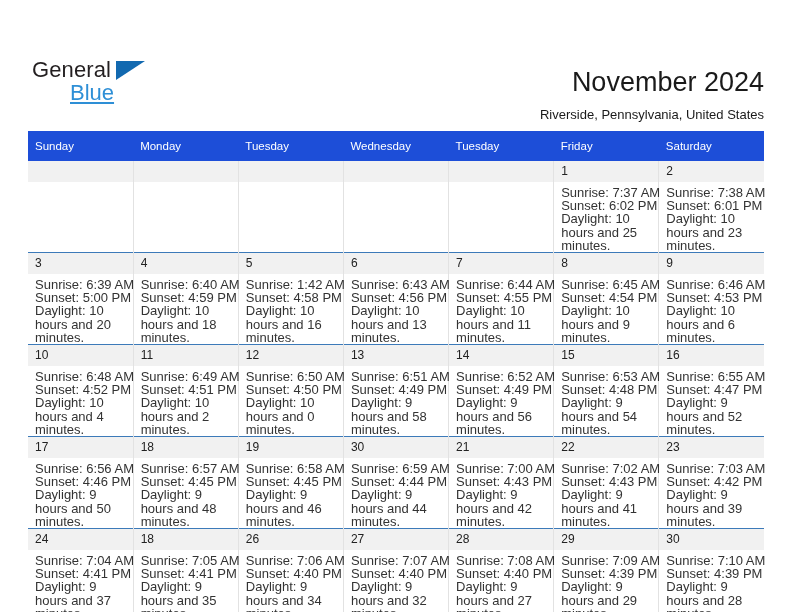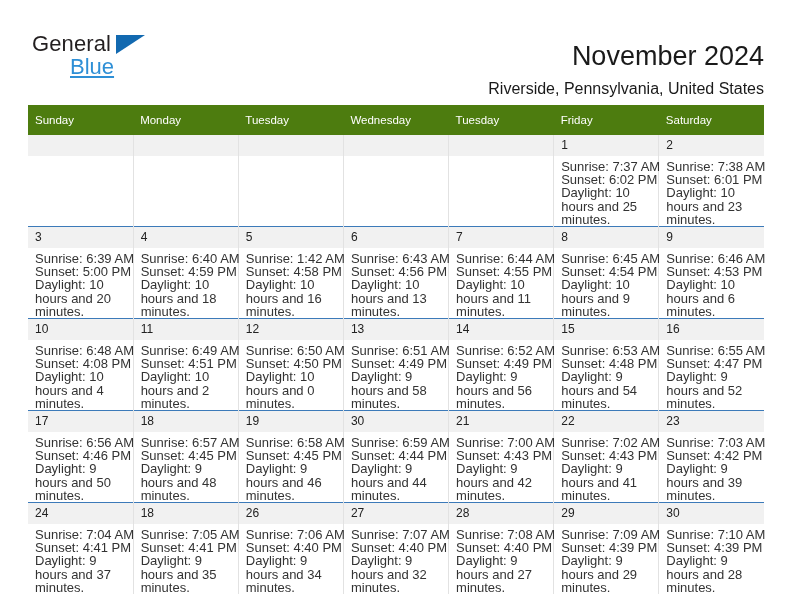--- a/index.html
+++ b/index.html
@@ -13,20 +13,21 @@
     background: #ffffff;
     font-family: "Liberation Sans", sans-serif;
     color: #000000;
     overflow: hidden;
   }
   .page {
     position: relative;
     width: 792px;
     height: 532px;
     box-sizing: border-box;
+    margin-top: 26px;
   }
 
   
   .header {
     position: absolute;
     left: 28px;
     top: 28px;
     right: 28px;
     height: 70px;
   }
@@ -72,37 +73,37 @@
   .cal-title {
     font-size: 27px;
     line-height: 32px;
     color: #1a1a1a;
     font-weight: normal;
     margin: 0;
     white-space: nowrap;
   }
   .cal-sub {
     margin: 8px 0 0 0;
-    font-size: 16px;
+    font-size: 13px;
     line-height: 18px;
     color: #1a1a1a;
     white-space: nowrap;
   }
 
   
   .cal {
     position: absolute;
     left: 28px;
     top: 105px;
     width: 736px;
     border-collapse: collapse;
     table-layout: fixed;
   }
   .cal th {
-    background: #4d7c0f;
+    background: #1d4ed8;
     color: #ffffff;
     font-size: 11.5px;
     font-weight: normal;
     text-align: left;
     padding: 5px 0 5px 7px;
     height: 20px;
     border: none;
   }
   .cal td {
     vertical-align: top;
@@ -255,21 +256,21 @@
               <div>Sunset: 4:53 PM</div>
               <div class="wrap">Daylight: 10 hours and 6 minutes.</div>
             </div>
           </td>
         </tr>
         <tr>
           <td>
             <div class="daynum">10</div>
             <div class="cell-body">
               <div>Sunrise: 6:48 AM</div>
-              <div>Sunset: 4:08 PM</div>
+              <div>Sunset: 4:52 PM</div>
               <div class="wrap">Daylight: 10 hours and 4 minutes.</div>
             </div>
           </td>
           <td>
             <div class="daynum">11</div>
             <div class="cell-body">
               <div>Sunrise: 6:49 AM</div>
               <div>Sunset: 4:51 PM</div>
               <div class="wrap">Daylight: 10 hours and 2 minutes.</div>
             </div>

